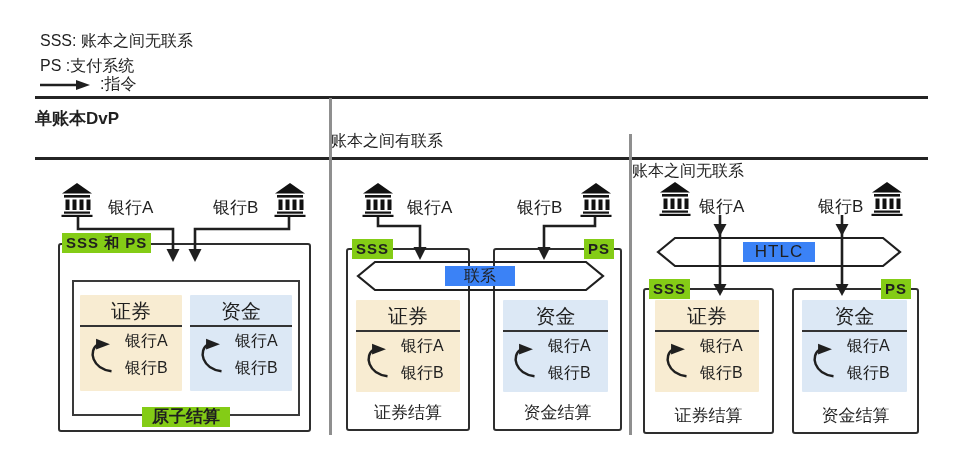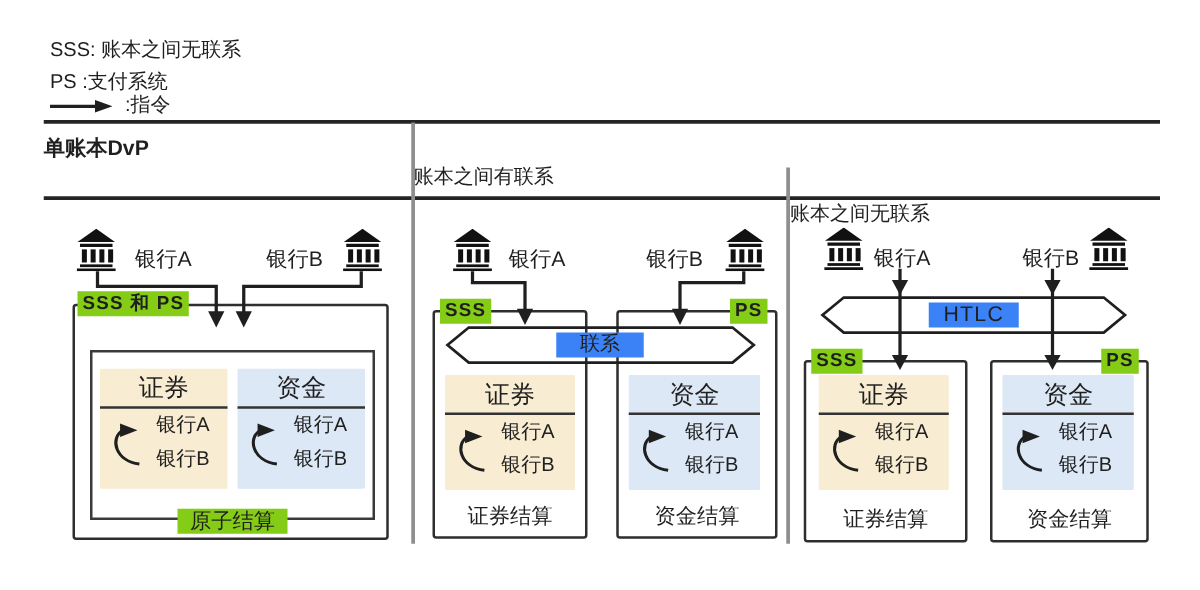--- a/index.html
+++ b/index.html
@@ -89,21 +89,21 @@
       <rect x="3" y="28.5" width="26" height="2.2"></rect>
           <rect x="0.5" y="31.8" width="31" height="2.2"></rect>
     </g>
       </svg>
   </div>
 
   <div class="box" style="left:58px;top:243px;width:249px;height:185px;">
     <div class="box-label" style="left:2px;top:-12px;">SSS 和 PS</div>
   </div>
   <div class="inner-box" style="left:72px;top:280px;width:224px;height:132px;">
-    <div class="box-label" style="left:50%;bottom:-13px;transform:translateX(-50%);font-weight:normal;font-size:17px;padding:0 10px;letter-spacing:0;">原子结算</div>
+    <div class="box-label" style="left:50%;bottom:-13px;transform:translateX(-50%);font-weight:bold;font-size:17px;padding:0 10px;letter-spacing:0;">原子结算</div>
   </div>
 
   <div class="card" style="left: 80px; top: 295px; width: 102px; height: 96px; background-color: rgb(248, 236, 210);">
     <div class="card-title">证券</div>
     <div class="card-rule"></div>
     <div class="card-body">
       <svg width="34" height="44" viewBox="0 0 44 52">
         <path d="M33 47 C 8 44 2 20 16 12" fill="none" stroke="#1f1f1f" stroke-width="3.2"></path>
         <polygon points="13,5 31,12 13,19" fill="#1f1f1f"></polygon>
       </svg>

